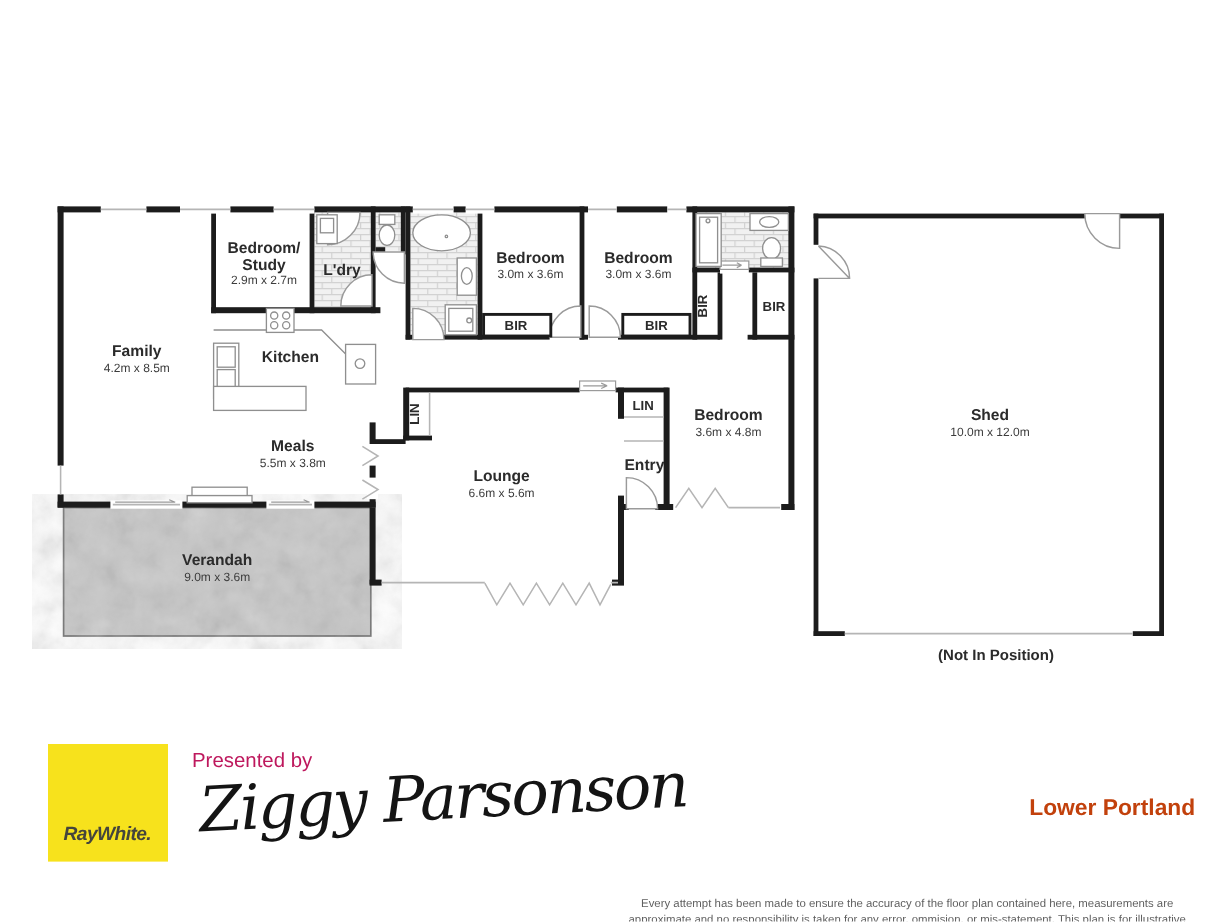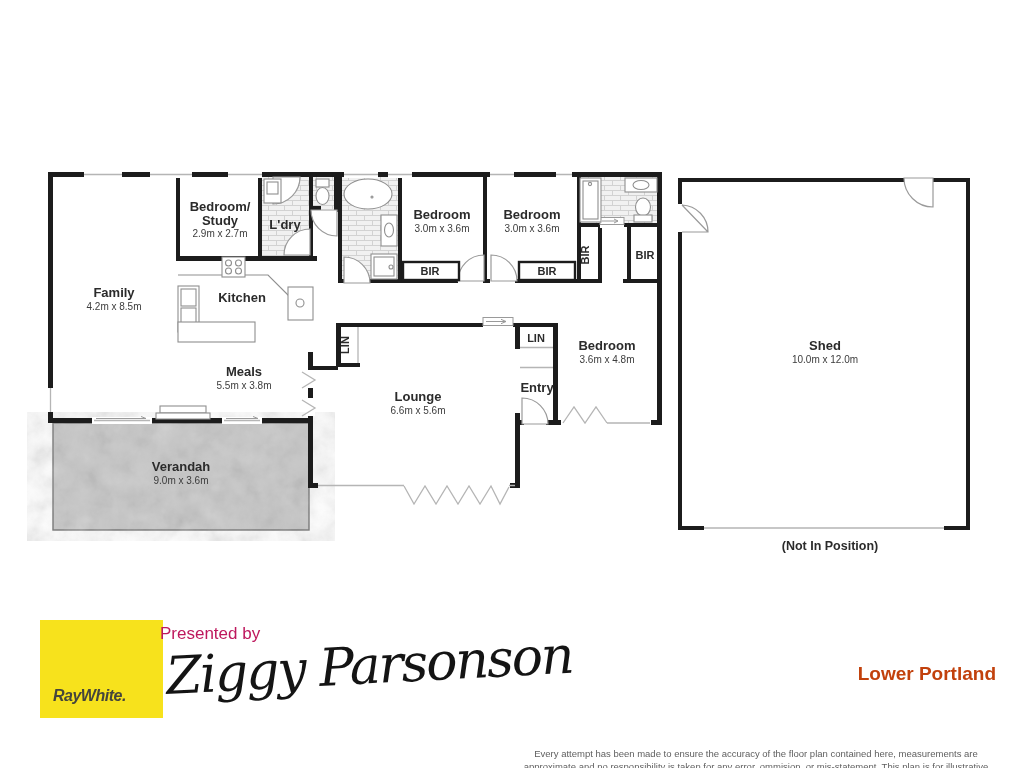--- a/index.html
+++ b/index.html
@@ -6,21 +6,21 @@
   body{
     width:1024px;height:768px;position:relative;overflow:hidden;
     background:#ffffff;font-family:"Liberation Sans",sans-serif;
   }
   svg text{font-family:"Liberation Sans",sans-serif;fill:#2b2b2b;}
   .room-name{font-size:13px;font-weight:bold;text-anchor:middle;}
   .room-dims{font-size:10px;text-anchor:middle;fill:#3c3c3c;}
   .closet-label{font-size:11px;font-weight:bold;text-anchor:middle;}
   .note-label{font-size:12.5px;font-weight:600;text-anchor:middle;}
   #brand-logo{
-    position:absolute;left:40px;top:620px;width:100px;height:98px;padding-left:23px;
+    position:absolute;left:40px;top:620px;width:100px;height:98px;
   }
   #brand-logo span{
     position:absolute;left:13px;bottom:13px;
     font-size:16px;font-weight:bold;font-style:italic;letter-spacing:-0.5px;
   }
   #presented-by{
     position:absolute;left:160px;top:624px;font-size:17px;color:#be185d;
   }
   #signature{
     position:absolute;left:166px;top:646px;width:480px;

